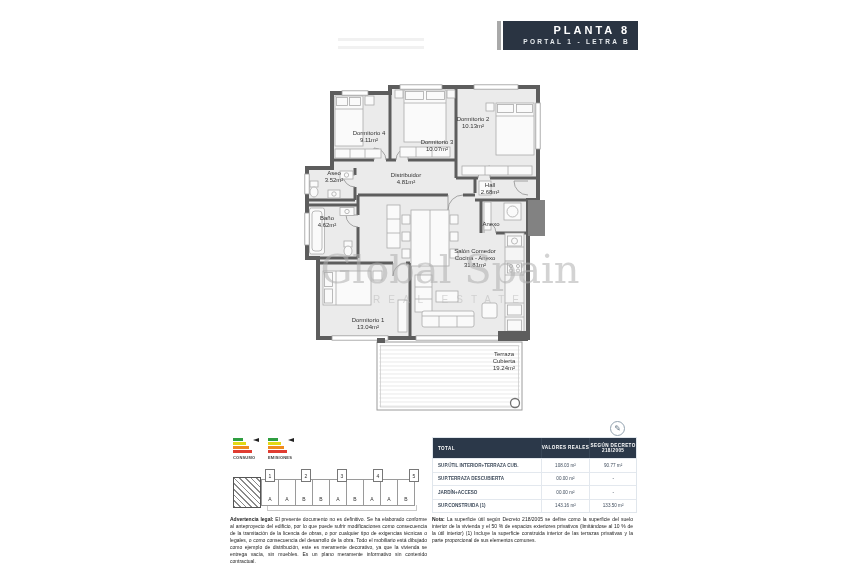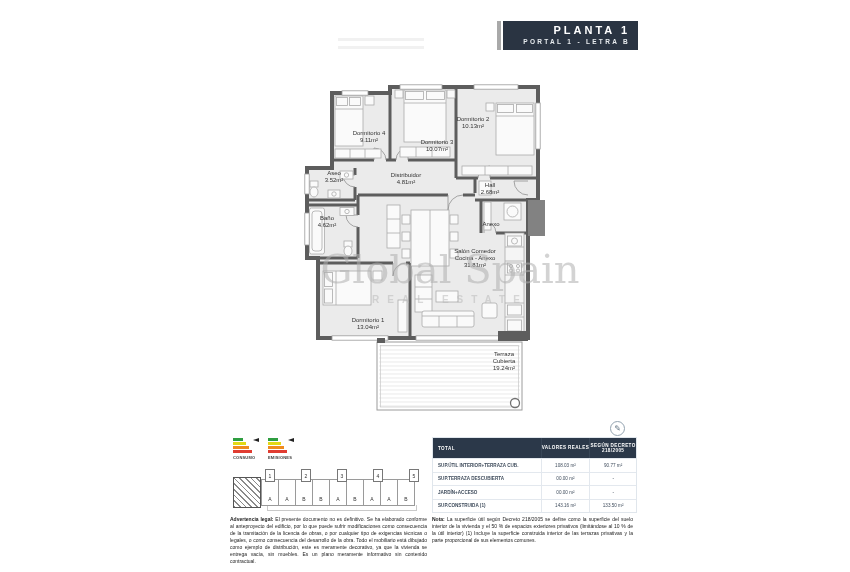--- a/index.html
+++ b/index.html
@@ -22,21 +22,21 @@
   .plan-area svg { position:absolute; left:0; top:0; }
   .rlabel { position:absolute; transform:translate(-50%,-50%); display:flex; flex-direction:column;
             align-items:center; font-size:6px; line-height:7px; color:#333; text-align:center;
             white-space:pre-line; pointer-events:none; }
   .rlabel .area { font-size:6px; color:#333; }
 
   
   .watermark { position:absolute; left:300px; top:246px; width:300px; text-align:center;
                pointer-events:none; z-index:5; }
   .wm1 { font-family:"DejaVu Serif", serif; font-size:40px; color:rgba(175,175,175,.55); }
-  .wm2 { font-size:10px; letter-spacing:8px; color:rgba(185,185,185,.55); margin-top:2px;font-weight:bold; }
+  .wm2 { font-size:10px; letter-spacing:8px; color:rgba(185,185,185,.55); margin-top:2px; }
 
   
   .energy { position:absolute; left:233px; top:438px; display:flex; gap:9px; }
   .e-block { width:26px; position:relative; }
   .e-bars div { height:3px; margin-bottom:1px; }
   .e-b1 { width:10px; background:#2f9e41; }
   .e-b2 { width:13px; background:#e3d915; }
   .e-b3 { width:16px; background:#ef8c1f; }
   .e-b4 { width:19px; background:#e03c31; }
   .e-arrow { position:absolute; right:0; top:0; width:0; height:0;
@@ -77,21 +77,21 @@
                border-radius:50%; display:flex; align-items:center; justify-content:center;
                font-size:8px; color:#6b7c8a; background:#fff; cursor:pointer; }
 </style>
 </head>
 <body>
 
 <div class="page">
 
   <div class="header-accent"></div>
   <div class="header-box">
-    <div class="header-title">PLANTA 1</div>
+    <div class="header-title">PLANTA 8</div>
     <div class="header-sub">PORTAL 1 - LETRA B</div>
   </div>
 
   <div class="faint-logo"></div>
 
   <div class="plan-area">
     <svg width="252" height="345" viewBox="0 0 252 345">
 
       <path d="M34,18 H92 V12 H240 V125 H230 V263 H20 V183 H9 V93 H34 Z" fill="#ebebeb" stroke="#5d5d5d" stroke-width="4" stroke-linejoin="miter"></path>
       <rect x="230" y="125" width="17" height="36" fill="#828282"></rect>

